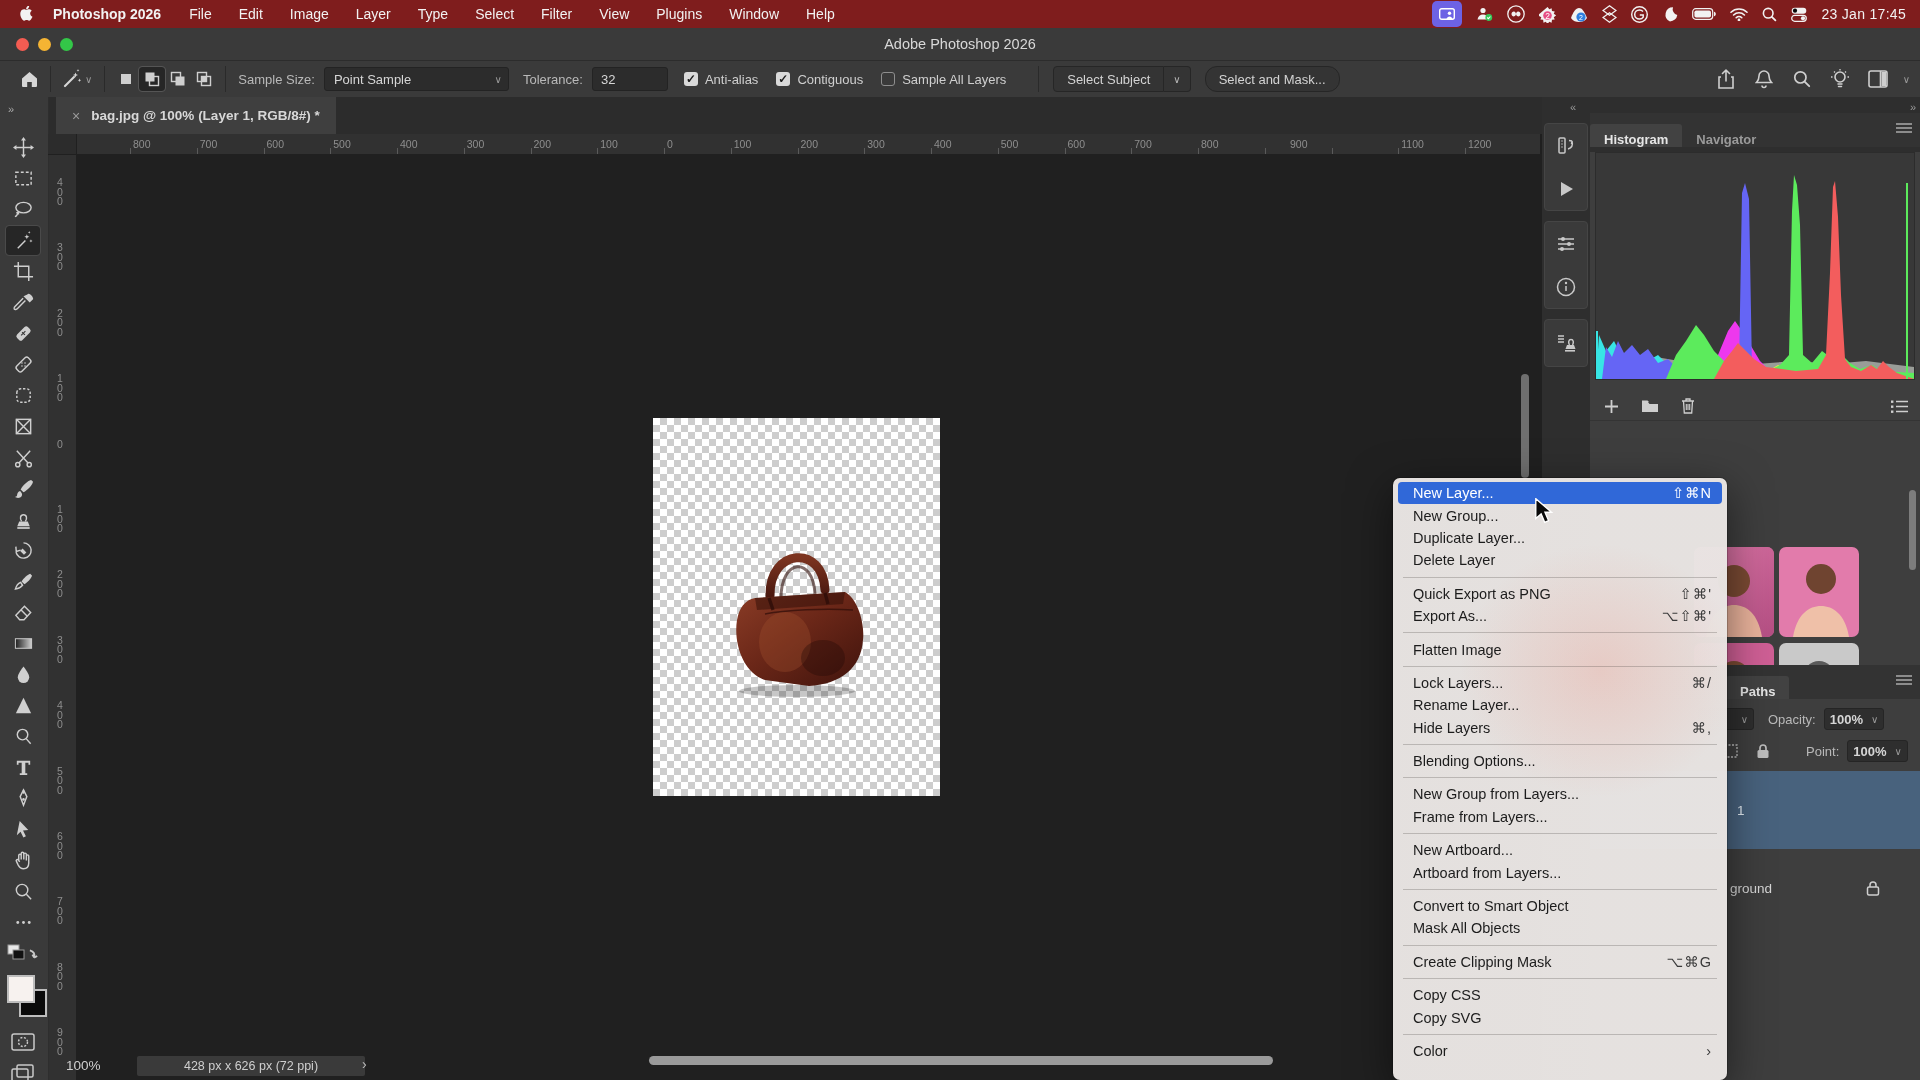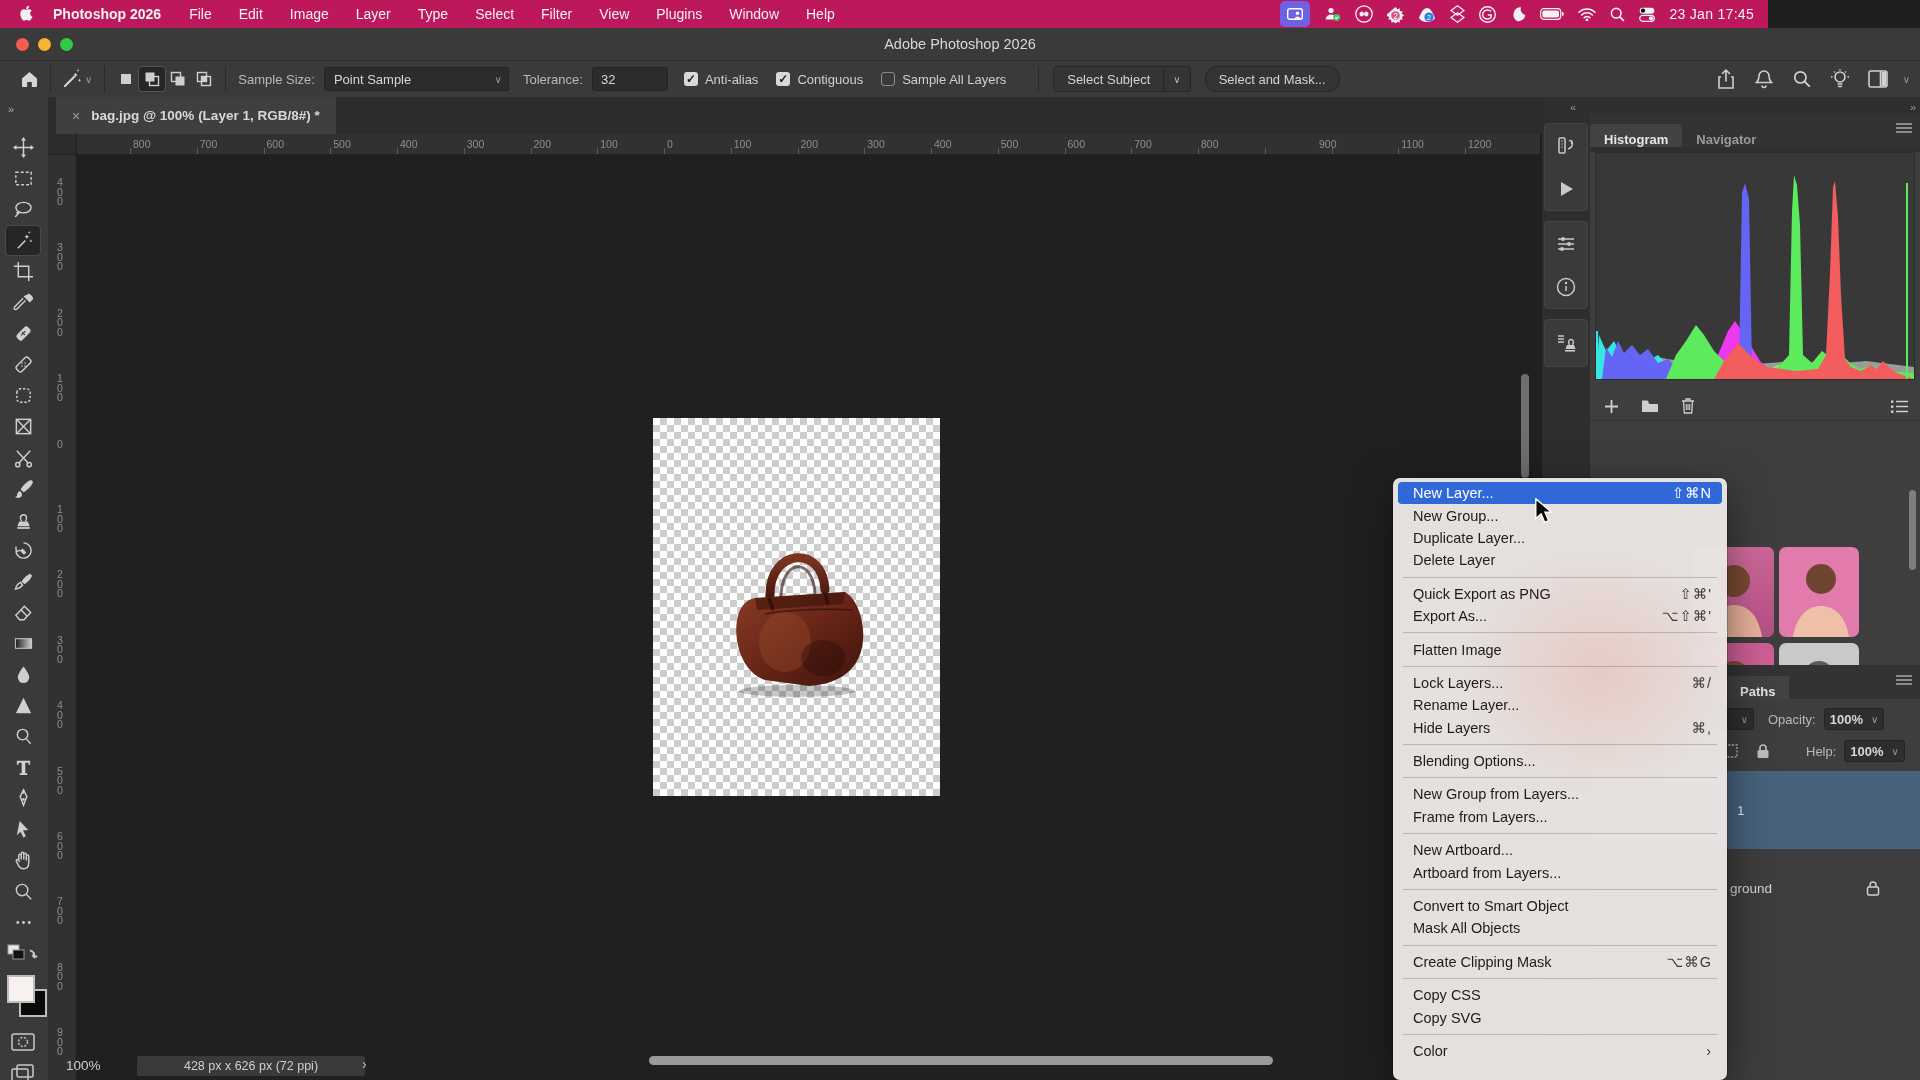--- a/index.html
+++ b/index.html
@@ -1,20 +1,20 @@
 <!DOCTYPE html>
 <html><head>
 <meta charset="utf-8">
 <style>
   html,body{margin:0;padding:0;}
   body{width:1920px;height:1080px;position:relative;overflow:hidden;background:#1f1f1f;
        font-family:"Liberation Sans",sans-serif;-webkit-font-smoothing:antialiased;color:#ccc;}
   .abs{position:absolute;}
   
-  #menubar{left:0;top:0;width:1768px;height:28px;background:#be185d;display:flex;align-items:center;
+  #menubar{left:0;top:0;width:1920px;height:28px;background:#7f1d1d;display:flex;align-items:center;
            color:#f2f2f2;font-size:14px;z-index:60;}
   #menubar .apple{margin:0 18px 0 20px;display:flex;align-items:center;}
   #menubar .app{font-weight:bold;margin-right:28px;}
   #menubar .mitem{margin-right:27px;}
   #mb-right{position:absolute;right:14px;top:0;height:28px;display:flex;align-items:center;gap:14px;}
   #mb-right .sic{display:flex;align-items:center;justify-content:center;height:22px;}
   .recpill{background:#6d62e4;border-radius:5px;padding:2px 7px;}
   #mb-clock{font-size:14px;letter-spacing:.3px;}
   
   #titlebar{left:0;top:28px;width:1920px;height:32px;background:#3a3a3a;border-bottom:1px solid #2c2c2c;}
@@ -535,21 +535,21 @@
     <span class="rnum" style="left: 858px;">400</span>
     <span style="position: absolute; top: 14px; width: 1px; height: 6px; background: rgb(90, 90, 90); left: 855px;"></span>
     <span class="rnum" style="left: 924.75px;">500</span>
     <span style="position: absolute; top: 14px; width: 1px; height: 6px; background: rgb(90, 90, 90); left: 921.75px;"></span>
     <span class="rnum" style="left: 991.5px;">600</span>
     <span style="position: absolute; top: 14px; width: 1px; height: 6px; background: rgb(90, 90, 90); left: 988.5px;"></span>
     <span class="rnum" style="left: 1058.25px;">700</span>
     <span style="position: absolute; top: 14px; width: 1px; height: 6px; background: rgb(90, 90, 90); left: 1055.25px;"></span>
     <span class="rnum" style="left: 1125px;">800</span>
     <span style="position: absolute; top: 14px; width: 1px; height: 6px; background: rgb(90, 90, 90); left: 1122px;"></span>
-    <span class="rnum" style="left: 1243px;">900</span>
+    <span class="rnum" style="left: 1214px;">900</span>
     <span style="position: absolute; top: 14px; width: 1px; height: 6px; background: rgb(90, 90, 90); left: 1188.75px;"></span>
     <span class="rnum" style="left: 1294px; margin-top: 29px;">1000</span>
     <span style="position: absolute; top: 14px; width: 1px; height: 6px; background: rgb(90, 90, 90); left: 1255.5px;"></span>
     <span class="rnum" style="left: 1325.25px;">1100</span>
     <span style="position: absolute; top: 14px; width: 1px; height: 6px; background: rgb(90, 90, 90); left: 1322.25px;"></span>
     <span class="rnum" style="left: 1392px;">1200</span>
     <span style="position: absolute; top: 14px; width: 1px; height: 6px; background: rgb(90, 90, 90); left: 1389px;"></span>
   </div>
 <div id="rulerV" class="abs">
     <span class="vnum" style="top: 44px;">4
@@ -796,21 +796,21 @@
             <svg width="16" height="14" viewBox="0 0 16 14">
                 <rect x="1" y="1" width="12" height="12" fill="none" stroke="#bdbdbd" stroke-width="1.3" stroke-dasharray="2 1.5"></rect>
               </svg>
             </span>
           <span style="margin-left:16px;">
             <svg width="14" height="16" viewBox="0 0 14 16">
                 <rect x="1.5" y="7" width="11" height="8" rx="1.5" fill="#bdbdbd"></rect>
                 <path d="M4 7V5a3 3 0 0 1 6 0v2" fill="none" stroke="#bdbdbd" stroke-width="1.7"></path>
               </svg>
             </span>
-          <span style="margin-left:36px;color:#b9b9b9;">Help:</span>
+          <span style="margin-left:36px;color:#b9b9b9;">Point:</span>
           <span class="valbox" style="margin-left:8px;">
               <span style="font-weight:bold;">100%</span>
               <span style="color:#9a9a9a;font-size:10px;">∨</span>
             </span>
         </div>
         <div class="lrow" style="top:72px;height:78px;background:#48627d;color:#e4ecf3;">
           <span style="margin-left:147px;font-size:13.5px;">1</span>
         </div>
         <div class="lrow" style="top:150px;height:78px;">
           <span style="margin-left:140px;font-size:13.5px;">ground</span>

